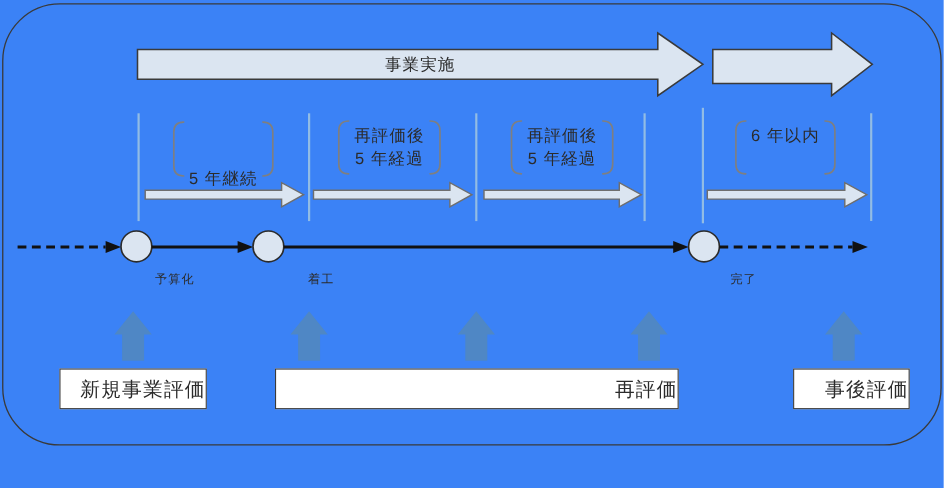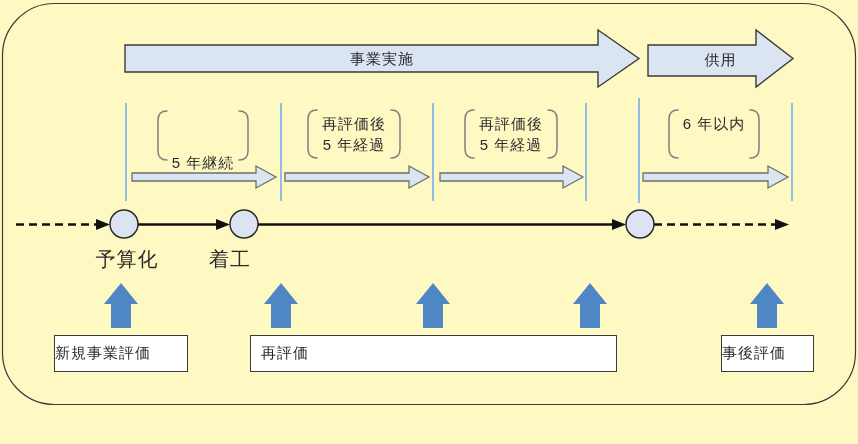--- a/index.html
+++ b/index.html
@@ -1,41 +1,41 @@
 <!DOCTYPE html>
 <html><head>
 <meta charset="utf-8">
 <style>
   html,body{margin:0;padding:0;background:#ffffff;}
   .stage{
     position:relative;
     width:858px;height:444px;
-    background:#fef9c3;
+    background:#3b82f6;
     font-family:"Liberation Sans","DejaVu Sans",sans-serif;
     color:#2b2b2b;
     overflow:hidden;
   }
   .stage svg{position:absolute;left:0;top:0;}
   .lbl{
     position:absolute;
     text-align:center;
     color:#2b2b2b;
     white-space:nowrap;
     letter-spacing:1px;
   }
   .phase-lbl{font-size:15px;}
   .interval-lbl{font-size:15px;line-height:21px;}
-  .milestone-lbl{font-size:20px;}
+  .milestone-lbl{font-size:11px;text-align:right;}
   .eval-box{
     position:absolute;
     box-sizing:border-box;
     background:#ffffff;
     border:1.2px solid #3a3a3a;
-    display:flex;align-items:center;justify-content:flex-start;
-    font-size:15px;
+    display:flex;align-items:center;justify-content:flex-end;
+    font-size:18px;
     letter-spacing:1px;
   }
   
   .big-arrow{fill:#dbe5f1;stroke:#3a3a3a;stroke-width:1.4;stroke-linejoin:miter;}
   .small-arrow{fill:#dbe5f1;stroke:#6e6e6e;stroke-width:1.3;stroke-linejoin:miter;}
   .guide-line{stroke:#92bce4;stroke-width:2;}
   .timeline-solid{stroke:#111111;stroke-width:2.6;}
   .timeline-dashed{stroke:#111111;stroke-width:2.6;stroke-dasharray:8 5;}
   .timeline-head{fill:#111111;}
   .milestone-circle{fill:#dbe5f1;stroke:#2b2b2b;stroke-width:1.5;}
@@ -85,43 +85,43 @@
     <polygon class="timeline-head" points="775,219 789,224.5 775,230"></polygon>
 
     <polygon class="up-arrow" points="111,328 111,304 104,304 121,283 138,304 131,304 131,328"></polygon>
     <polygon class="up-arrow" points="271,328 271,304 264,304 281,283 298,304 291,304 291,328"></polygon>
     <polygon class="up-arrow" points="423,328 423,304 416,304 433,283 450,304 443,304 443,328"></polygon>
     <polygon class="up-arrow" points="580,328 580,304 573,304 590,283 607,304 600,304 600,328"></polygon>
     <polygon class="up-arrow" points="757,328 757,304 750,304 767,283 784,304 777,304 777,328"></polygon>
   </svg>
 
   <div class="lbl phase-lbl" style="left:125px;top:50px;width:514px;">事業実施</div>
-  <div class="lbl phase-lbl" style="left:648px;top:51px;width:145px;">供用</div>
 
   <div class="lbl interval-lbl" style="left:153px;top:126px;width:100px;margin-top:26px;">
     <div>5 年継続</div>
   </div>
   <div class="lbl interval-lbl" style="left:304px;top:113px;width:100px;">
     <div>再評価後</div>
     <div>5 年経過</div>
   </div>
   <div class="lbl interval-lbl" style="left:461px;top:113px;width:100px;">
     <div>再評価後</div>
     <div>5 年経過</div>
   </div>
   <div class="lbl interval-lbl" style="left:664px;top:113px;width:100px;">
     <div>6 年以内</div>
   </div>
 
   <div class="lbl milestone-lbl" style="left:77px;top:246px;width:100px;">予算化</div>
-  <div class="lbl milestone-lbl" style="left:180px;top:246px;width:100px;">着工</div>
+  <div class="lbl milestone-lbl" style="left:204px;top:246px;width:100px;">着工</div>
+  <div class="lbl milestone-lbl" style="left:588px;top:246px;width:100px;">完了</div>
 
   <div class="eval-box" style="left:54px;top:335px;width:134px;height:37px;">
     <span>新規事業評価</span>
   </div>
   <div class="eval-box" style="left:250px;top:335px;width:367px;height:37px;padding-left:10px;">
     <span>再評価</span>
   </div>
-  <div class="eval-box" style="left:721px;top:335px;width:93px;height:37px;font-family:Liberation Serif, serif;">
+  <div class="eval-box" style="left:721px;top:335px;width:106px;height:37px;font-family:Liberation Serif, serif;">
     <span>事後評価</span>
   </div>
 
 </div>
 
 </body></html>

